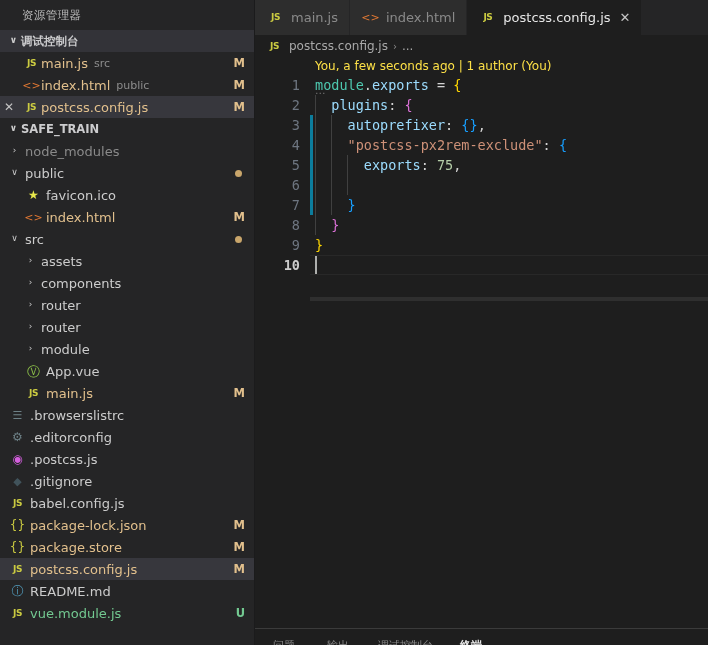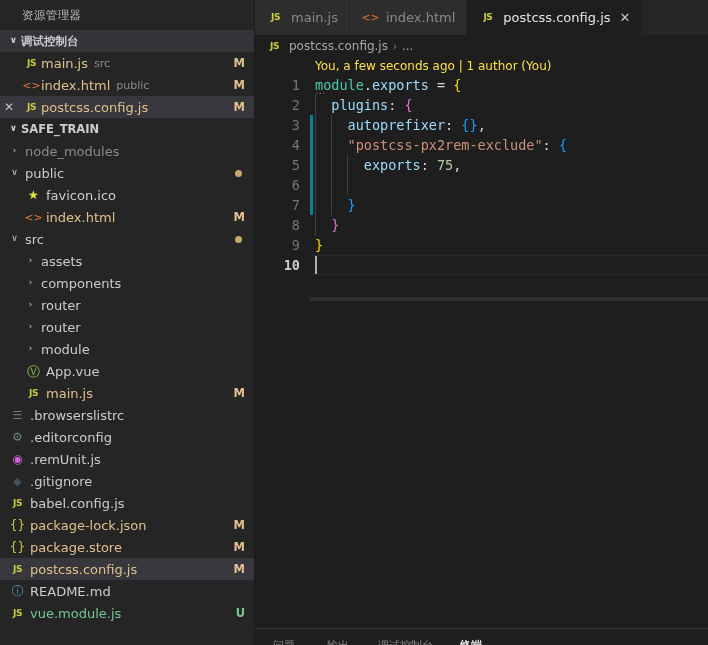--- a/index.html
+++ b/index.html
@@ -293,21 +293,21 @@
         <div class="row">
           <span style="width:8px;flex:0 0 8px"></span>
           <span class="ficon gear">⚙</span>
           <span style="width:3px;flex:0 0 3px"></span>
           <span class="lbl ">.editorconfig</span>
         </div>
         <div class="row">
           <span style="width:8px;flex:0 0 8px"></span>
           <span class="ficon eslint">◉</span>
           <span style="width:3px;flex:0 0 3px"></span>
-          <span class="lbl ">.remUnit.js</span>
+          <span class="lbl ">.postcss.js</span>
         </div>
         <div class="row">
           <span style="width:8px;flex:0 0 8px"></span>
           <span class="ficon git">◆</span>
           <span style="width:3px;flex:0 0 3px"></span>
           <span class="lbl ">.gitignore</span>
         </div>
         <div class="row">
           <span style="width:8px;flex:0 0 8px"></span>
           <span class="ficon js">JS</span>

